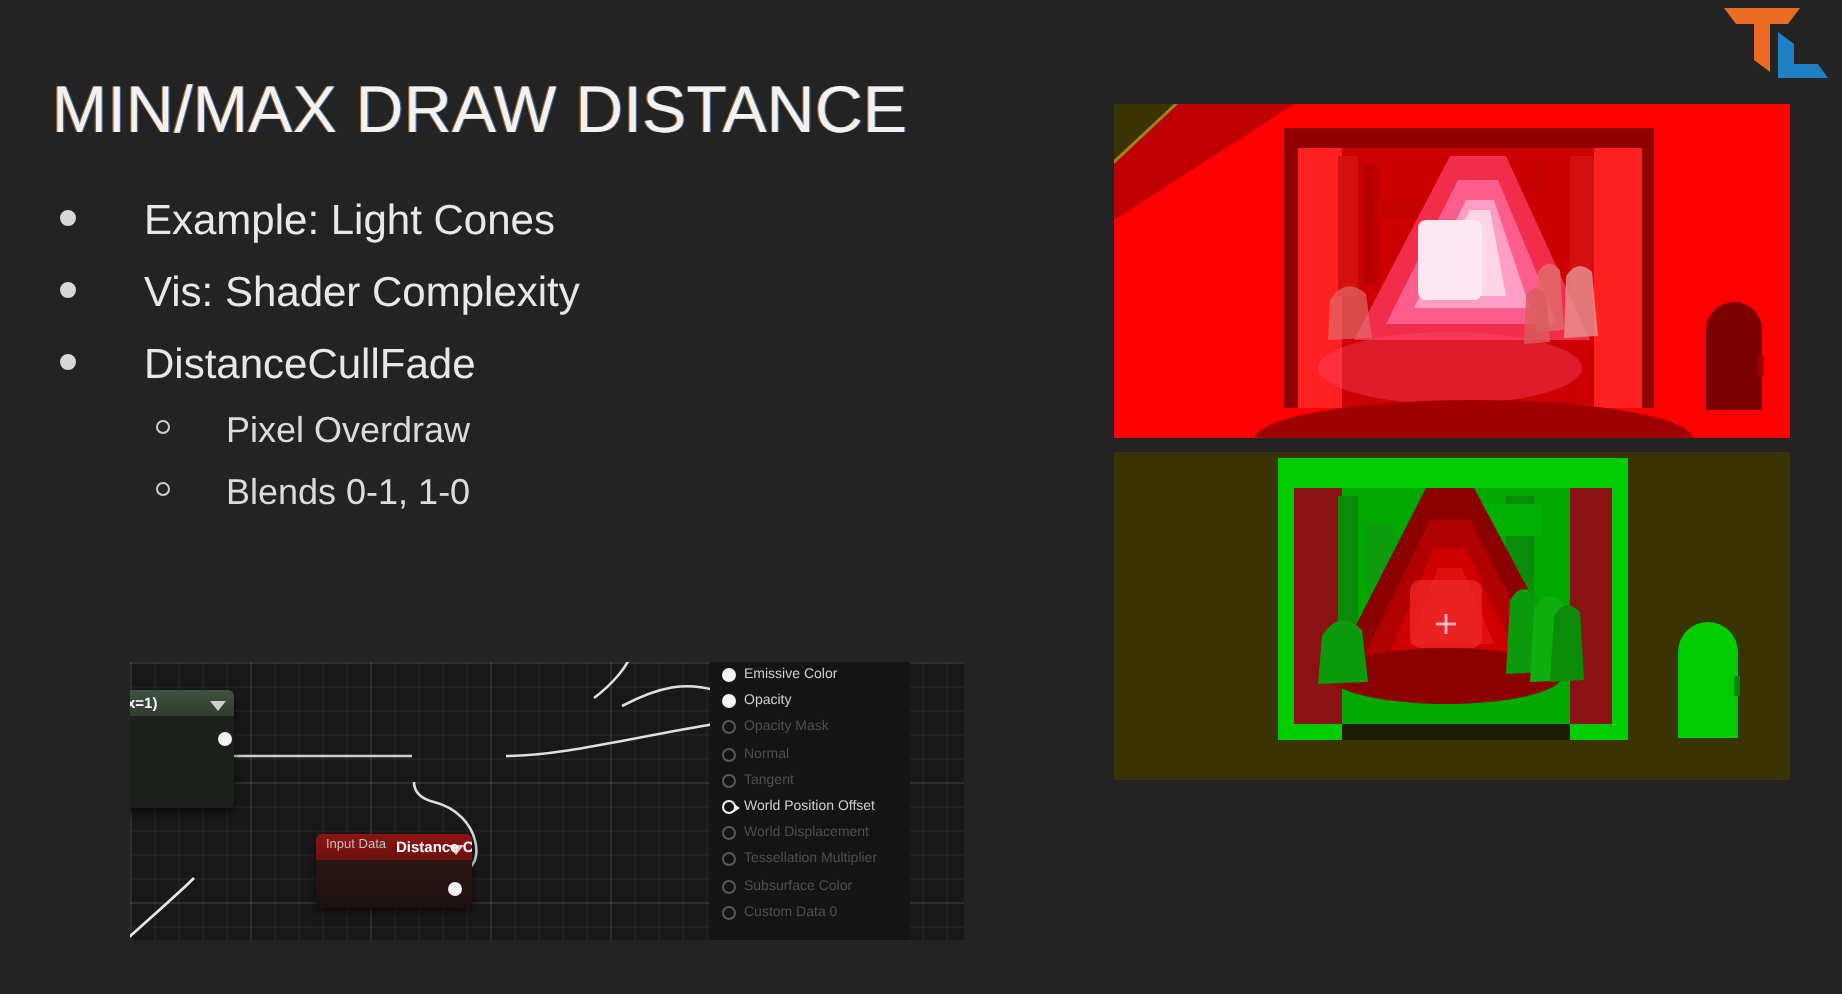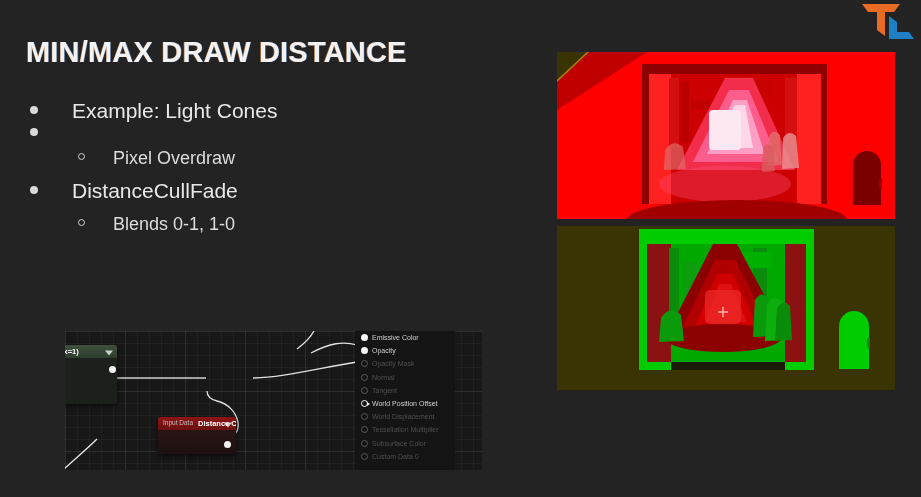--- a/index.html
+++ b/index.html
@@ -23,22 +23,22 @@
     left: 858px;
     width: 58px;
     height: 40px;
   }
 
   
   .slide-title {
     position: absolute;
     left: 26px;
     top: 36px;
-    font-size: 29px;
-    font-weight: bold;
+    font-size: 33px;
+    font-weight: normal;
     color: #f2f2f2;
     letter-spacing: 0.2px;
     text-shadow: -0.6px 0 rgba(255,150,60,0.55), 0.6px 0 rgba(110,170,255,0.5);
     white-space: nowrap;
   }
 
   
   .bullets {
     position: absolute;
     left: 30px;
@@ -250,30 +250,31 @@
 
   <div class="bullets">
 
     <div class="bullet-row lvl1">
       <span class="dot-l1"></span>
       <span class="bullet-text">Example: Light Cones</span>
     </div>
 
     <div class="bullet-row lvl1">
       <span class="dot-l1"></span>
+      <span class="bullet-text">Vis: Shader Complexity</span>
+    </div>
+
+    <div class="bullet-row lvl1">
+      <span class="dot-l1"></span>
+      <span class="bullet-text">DistanceCullFade</span>
     </div>
 
     <div class="bullet-row lvl2">
       <span class="dot-l2"></span>
       <span class="bullet-text">Pixel Overdraw</span>
-    </div>
-
-    <div class="bullet-row lvl1">
-      <span class="dot-l1"></span>
-      <span class="bullet-text">DistanceCullFade</span>
     </div>
 
     <div class="bullet-row lvl2">
       <span class="dot-l2"></span>
       <span class="bullet-text">Blends 0-1, 1-0</span>
     </div>
   </div>
 
   <div class="vp vp-top">
     <svg class="vp-inner" viewBox="0 0 338 167" preserveAspectRatio="none">

